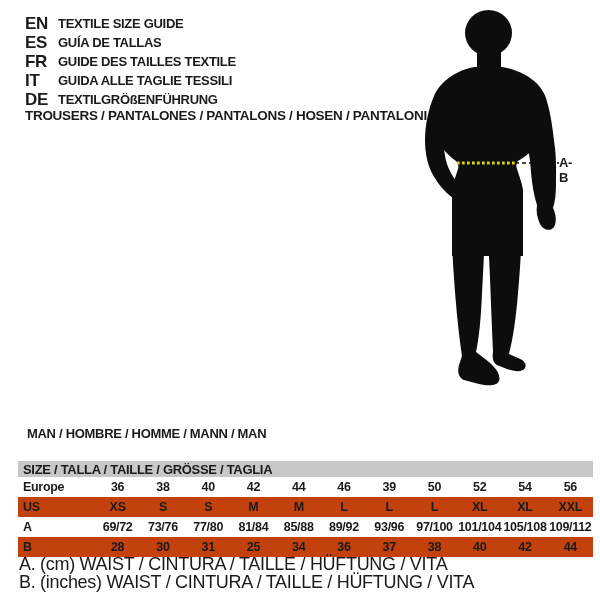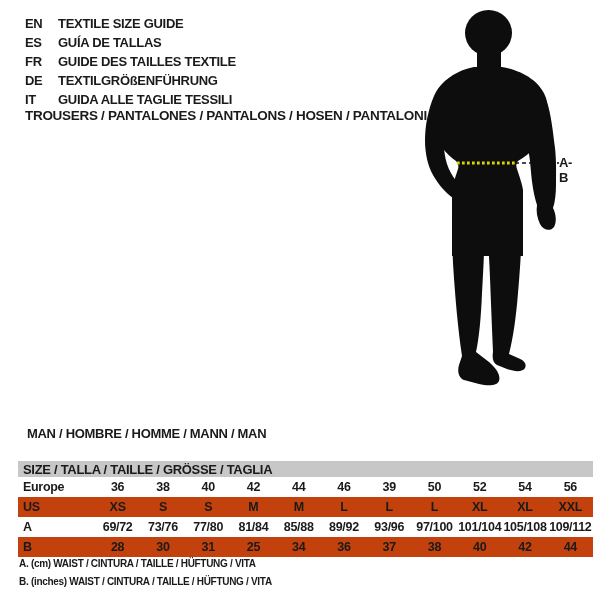--- a/index.html
+++ b/index.html
@@ -4,21 +4,21 @@
 <style>
   html,body{margin:0;padding:0;background:#fff;}
   .canvas{
     position:relative;width:600px;height:600px;background:#ffffff;overflow:hidden;
     font-family:"Liberation Sans","DejaVu Sans",sans-serif;
     color:#1a1a1a;-webkit-font-smoothing:antialiased;
   }
   
   .lang-list{position:absolute;left:25px;top:14px;}
   .lang-row{display:flex;height:19px;line-height:19px;}
-  .lang-code{width:33px;font-weight:bold;font-size:13px;letter-spacing:-0.3px;}
+  .lang-code{width:33px;font-weight:bold;font-size:17px;letter-spacing:-0.3px;}
   .lang-label{font-weight:bold;font-size:13px;letter-spacing:-0.3px;white-space:nowrap;text-align:right;}
   
   .category-title{
     position:absolute;left:25px;top:108px;font-weight:bold;font-size:13.5px;
     letter-spacing:-0.3px;white-space:nowrap;
   }
   
   .figure-area{position:absolute;left:0;top:0;width:548px;height:420px;}
   .figure-svg{position:absolute;left:416px;top:8px;width:150px;height:390px;}
   .measure-label{
@@ -36,47 +36,47 @@
     table-layout:fixed;font-weight:bold;font-size:12.5px;letter-spacing:-0.3px;margin-top:8px;
   }
   table.size-table td{padding:0;text-align:center;height:20px;vertical-align:middle;white-space:nowrap;}
   table.size-table tr.hdr td{
     background:#c7c7c7;text-align:left;padding-left:5px;height:16px;font-size:13px;
   }
   table.size-table td.lbl{text-align:left;padding-left:5px;}
   table.size-table tr.alt td{background:#c2410c;}
   
   .footnotes{position:absolute;left:19px;top:555px;}
-  .footnote{height:18px;line-height:18px;font-weight:bold;font-size:10px;letter-spacing:-0.3px;white-space:nowrap;}
+  .footnote{height:18px;line-height:18px;font-weight:normal;font-size:18px;letter-spacing:-0.3px;white-space:nowrap;}
 </style>
 </head>
 <body>
 
 <div class="canvas">
 
   <div class="lang-list">
     <div class="lang-row">
       <span class="lang-code">EN</span>
       <span class="lang-label">TEXTILE SIZE GUIDE</span>
     </div>
     <div class="lang-row">
       <span class="lang-code">ES</span>
       <span class="lang-label">GUÍA DE TALLAS</span>
     </div>
     <div class="lang-row">
       <span class="lang-code">FR</span>
       <span class="lang-label">GUIDE DES TAILLES TEXTILE</span>
     </div>
     <div class="lang-row">
+      <span class="lang-code">IT</span>
+      <span class="lang-label">GUIDA ALLE TAGLIE TESSILI</span>
+    </div>
+    <div class="lang-row">
       <span class="lang-code">DE</span>
       <span class="lang-label">TEXTILGRÖßENFÜHRUNG</span>
-    </div>
-    <div class="lang-row">
-      <span class="lang-code">IT</span>
-      <span class="lang-label">GUIDA ALLE TAGLIE TESSILI</span>
     </div>
   </div>
 
   <div class="category-title">TROUSERS / PANTALONES / PANTALONS / HOSEN / PANTALONI</div>
 
   <div class="figure-area">
     <svg class="figure-svg" viewBox="0 0 150 390" xmlns="http://www.w3.org/2000/svg">
 
       <line x1="99" y1="155" x2="143" y2="155" stroke="#111111" stroke-width="1.7" stroke-dasharray="4 3"></line>
       <g fill="#0d0d0d">

